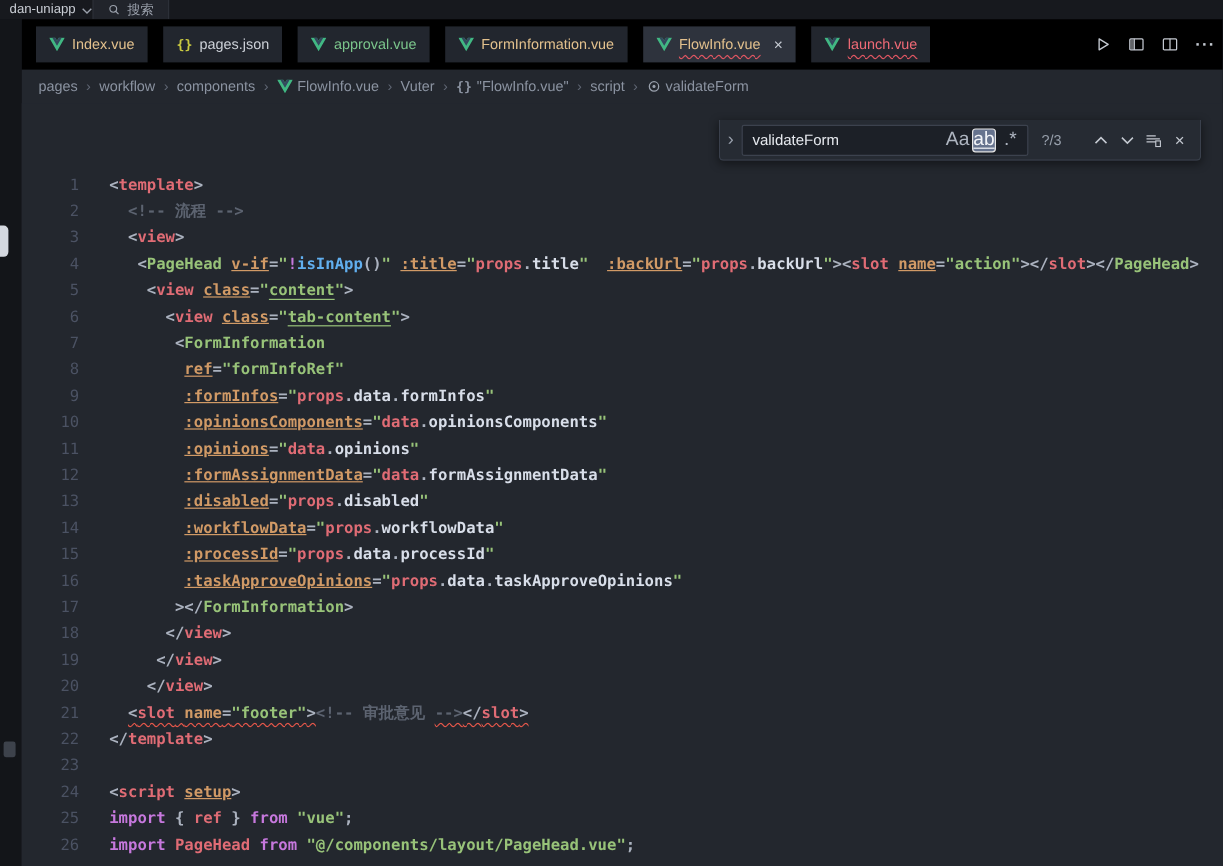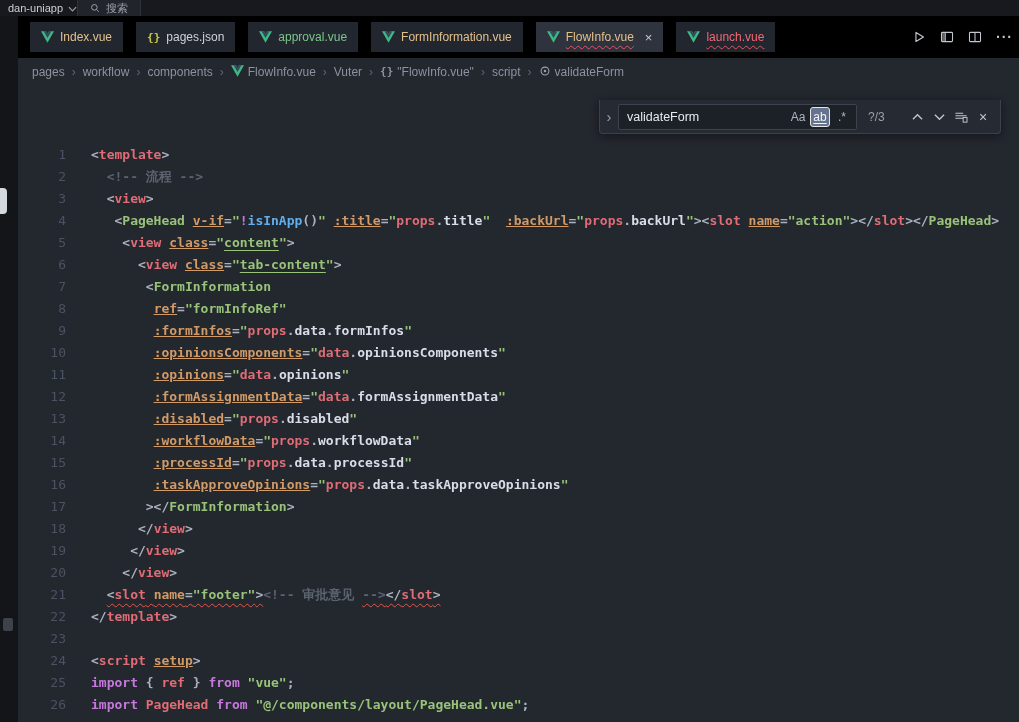--- a/index.html
+++ b/index.html
@@ -33,21 +33,21 @@
   .st-added{color:#7bc58b;}
   .st-error{color:#ef6a76;}
   .sq-tab{text-decoration:underline;text-decoration-style:wavy;text-decoration-color:#e05561;text-decoration-thickness:1px;text-underline-offset:4px;text-decoration-skip-ink:none;}
   .tabclose{margin-left:5px;color:#c7ccd4;font-size:13px;line-height:1;}
   .tb-actions{margin-left:auto;display:flex;align-items:center;gap:14px;padding-right:6px;color:#c3c8d0;}
   .tbbtn{display:flex;align-items:center;cursor:pointer;}
   .dots{color:#c3c8d0;font-size:14px;font-weight:700;letter-spacing:1px;}
 
   
   .breadcrumbs{height:28px;display:flex;align-items:center;gap:7px;padding-left:14px;font-size:12px;color:#8b93a1;flex:0 0 auto;white-space:nowrap;}
-  .crumb{display:flex;align-items:flex-start;gap:4px;cursor:pointer;}
+  .crumb{display:flex;align-items:center;gap:4px;cursor:pointer;}
   .sep{color:#5f6673;font-size:12px;}
   .bcicon{display:flex;align-items:center;}
 
   
   .editor{flex:1;position:relative;background:#23272e;overflow:hidden;}
   .code{padding-top:58px;font-family:"DejaVu Sans Mono","Liberation Mono",monospace;font-size:13px;font-weight:600;line-height:22px;}
   .code-line{display:flex;height:22px;}
   .ln{width:48px;text-align:right;color:#4b5263;flex:0 0 auto;font-weight:400;}
   .lc{margin-left:25px;white-space:pre;}
 
@@ -62,21 +62,21 @@
   .t-var{color:#e06c75;}
   .t-prop{color:#d8dee9;}
   .dec-u{text-decoration:underline;text-underline-offset:3px;}
   .dec-sq{text-decoration:underline;text-decoration-style:wavy;text-decoration-color:#e45649;text-decoration-thickness:1px;text-underline-offset:4px;text-decoration-skip-ink:none;}
 
   
   .findwidget{position:absolute;top:14px;right:18px;height:33px;background:#262b33;border:1px solid #3a404c;border-top:none;border-radius:0 0 4px 4px;display:flex;align-items:center;box-shadow:0 2px 8px rgba(0,0,0,.45);padding-right:6px;z-index:5;}
   .fw-toggle{width:18px;height:100%;display:flex;align-items:center;justify-content:center;color:#9aa1ad;font-size:15px;cursor:pointer;}
   .find-input{display:flex;align-items:center;background:#1c2027;border:1px solid #3c424e;height:24px;width:225px;padding:0 4px 0 8px;margin-right:9px;border-radius:2px;}
   .find-query{flex:1;color:#e6e9ee;font-size:12.5px;}
-  .fi-btn{width:20px;height:20px;display:flex;align-items:center;justify-content:center;color:#aeb5c0;font-size:12px;border-radius:3px;cursor:pointer;margin-left:2px;flex:0 0 auto;}
+  .fi-btn{width:20px;height:20px;display:flex;align-items:center;justify-content:center;color:#aeb5c0;font-size:16px;border-radius:3px;cursor:pointer;margin-left:2px;flex:0 0 auto;}
   .fi-btn.active{background:#66738e;color:#f2f4f8;border:1px solid #e5e5e5;box-sizing:border-box;}
   .fi-btn.ww{text-decoration:underline;text-underline-offset:2px;}
   .fw-count{color:#98a0ac;font-size:12px;margin:0 12px 0 2px;min-width:26px;}
   .fw-btn{width:22px;height:22px;display:flex;align-items:center;justify-content:center;color:#c3c8d0;border-radius:3px;cursor:pointer;}
   .fw-close{font-size:14px;}
 </style>
 </head>
 <body>
 
 <div class="app">

